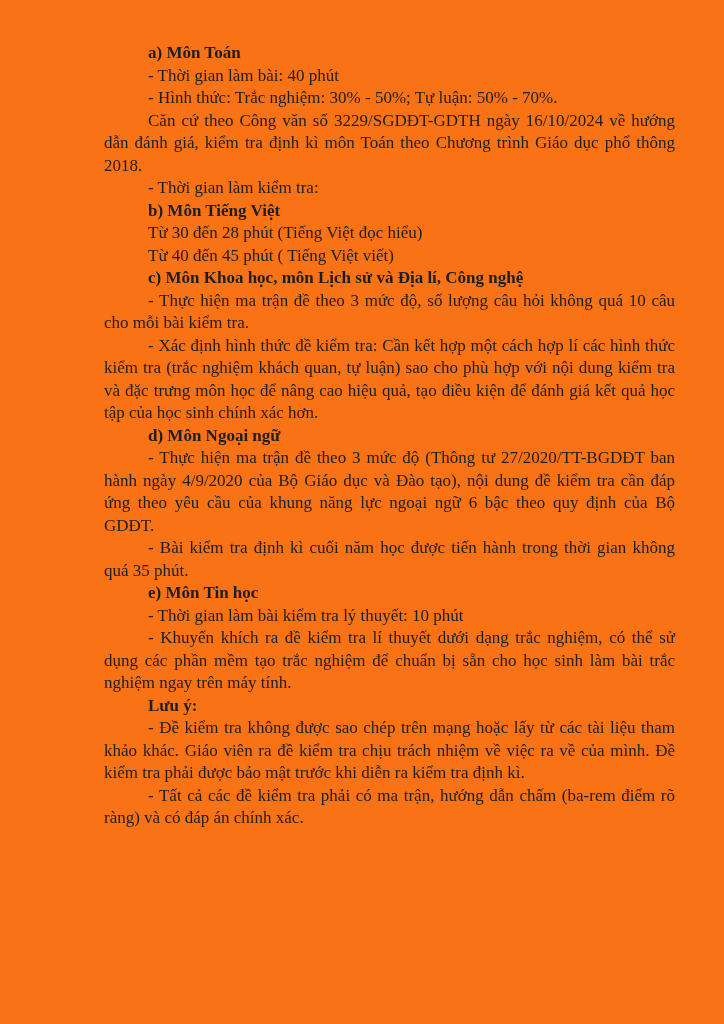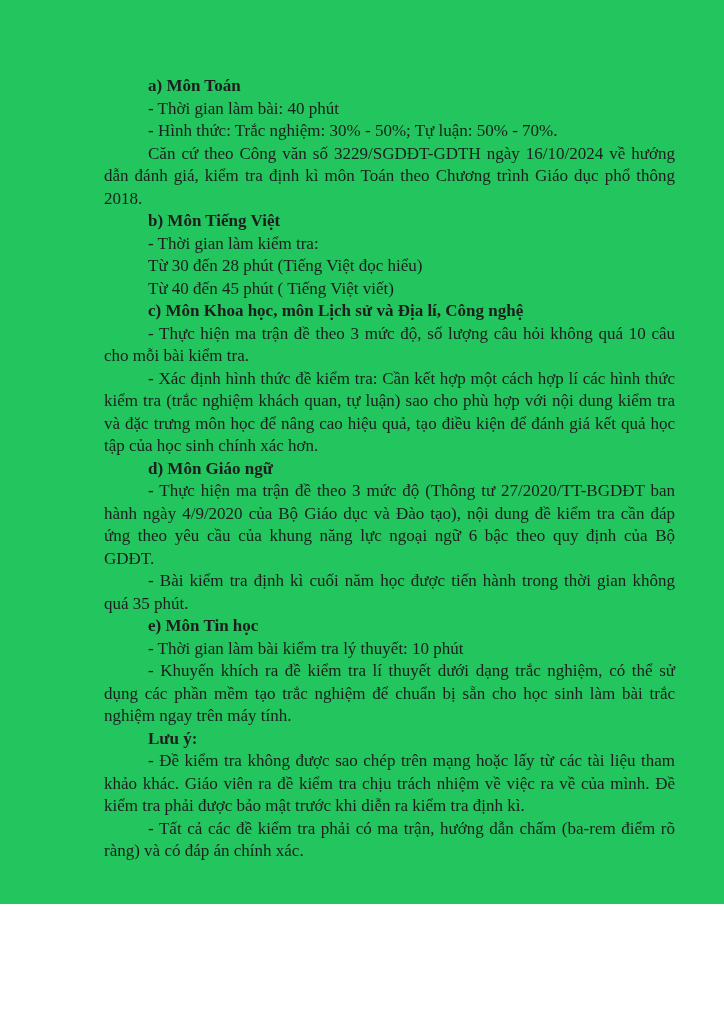--- a/index.html
+++ b/index.html
@@ -8,23 +8,23 @@
     background: #ffffff;
   }
   body {
     width: 724px;
     height: 1024px;
     overflow: hidden;
   }
   .page {
     box-sizing: border-box;
     width: 724px;
-    height: 904px;
-    padding: 75px 49px 0 104px;
-    background: #22c55e;
+    height: 1024px;
+    padding: 42px 49px 0 104px;
+    background: #f97316;
     font-family: "Liberation Serif", "DejaVu Serif", serif;
     font-size: 17px;
     line-height: 22.5px;
     color: #1e1e1e;
     -webkit-font-smoothing: antialiased;
   }
   .para {
     margin: 0;
     text-indent: 44px;
     text-align: justify;
@@ -39,34 +39,34 @@
 <div class="page">
 
   <div>
     <p class="para heading">a) Môn Toán</p>
     <p class="para">- Thời gian làm bài: 40 phút</p>
     <p class="para">- Hình thức: Trắc nghiệm: 30% - 50%; Tự luận: 50% - 70%.</p>
     <p class="para">Căn cứ theo Công văn số 3229/SGDĐT-GDTH ngày 16/10/2024 về hướng dẫn đánh giá, kiểm tra định kì môn Toán theo Chương trình Giáo dục phổ thông 2018.</p>
   </div>
 
   <div>
+    <p class="para">- Thời gian làm kiểm tra:</p>
     <p class="para heading">b) Môn Tiếng Việt</p>
-    <p class="para">- Thời gian làm kiểm tra:</p>
     <p class="para">Từ 30 đến 28 phút (Tiếng Việt đọc hiểu)</p>
     <p class="para">Từ 40 đến 45 phút ( Tiếng Việt viết)</p>
   </div>
 
   <div>
     <p class="para heading">c) Môn Khoa học, môn Lịch sử và Địa lí, Công nghệ</p>
     <p class="para">- Thực hiện ma trận đề theo 3 mức độ, số lượng câu hỏi không quá 10 câu cho mỗi bài kiểm tra.</p>
     <p class="para">- Xác định hình thức đề kiểm tra: Cần kết hợp một cách hợp lí các hình thức kiểm tra (trắc nghiệm khách quan, tự luận) sao cho phù hợp với nội dung kiểm tra và đặc trưng môn học để nâng cao hiệu quả, tạo điều kiện để đánh giá kết quả học tập của học sinh chính xác hơn.</p>
   </div>
 
   <div>
-    <p class="para heading">d) Môn Giáo ngữ</p>
+    <p class="para heading">d) Môn Ngoại ngữ</p>
     <p class="para">- Thực hiện ma trận đề theo 3 mức độ (Thông tư 27/2020/TT-BGDĐT ban hành ngày 4/9/2020 của Bộ Giáo dục và Đào tạo), nội dung đề kiểm tra cần đáp ứng theo yêu cầu của khung năng lực ngoại ngữ 6 bậc theo quy định của Bộ GDĐT.</p>
     <p class="para">- Bài kiểm tra định kì cuối năm học được tiến hành trong thời gian không quá 35 phút.</p>
   </div>
 
   <div>
     <p class="para heading">e) Môn Tin học</p>
     <p class="para">- Thời gian làm bài kiểm tra lý thuyết: 10 phút</p>
     <p class="para">- Khuyến khích ra đề kiểm tra lí thuyết dưới dạng trắc nghiệm, có thể sử dụng các phần mềm tạo trắc nghiệm để chuẩn bị sẵn cho học sinh làm bài trắc nghiệm ngay trên máy tính.</p>
   </div>
 

